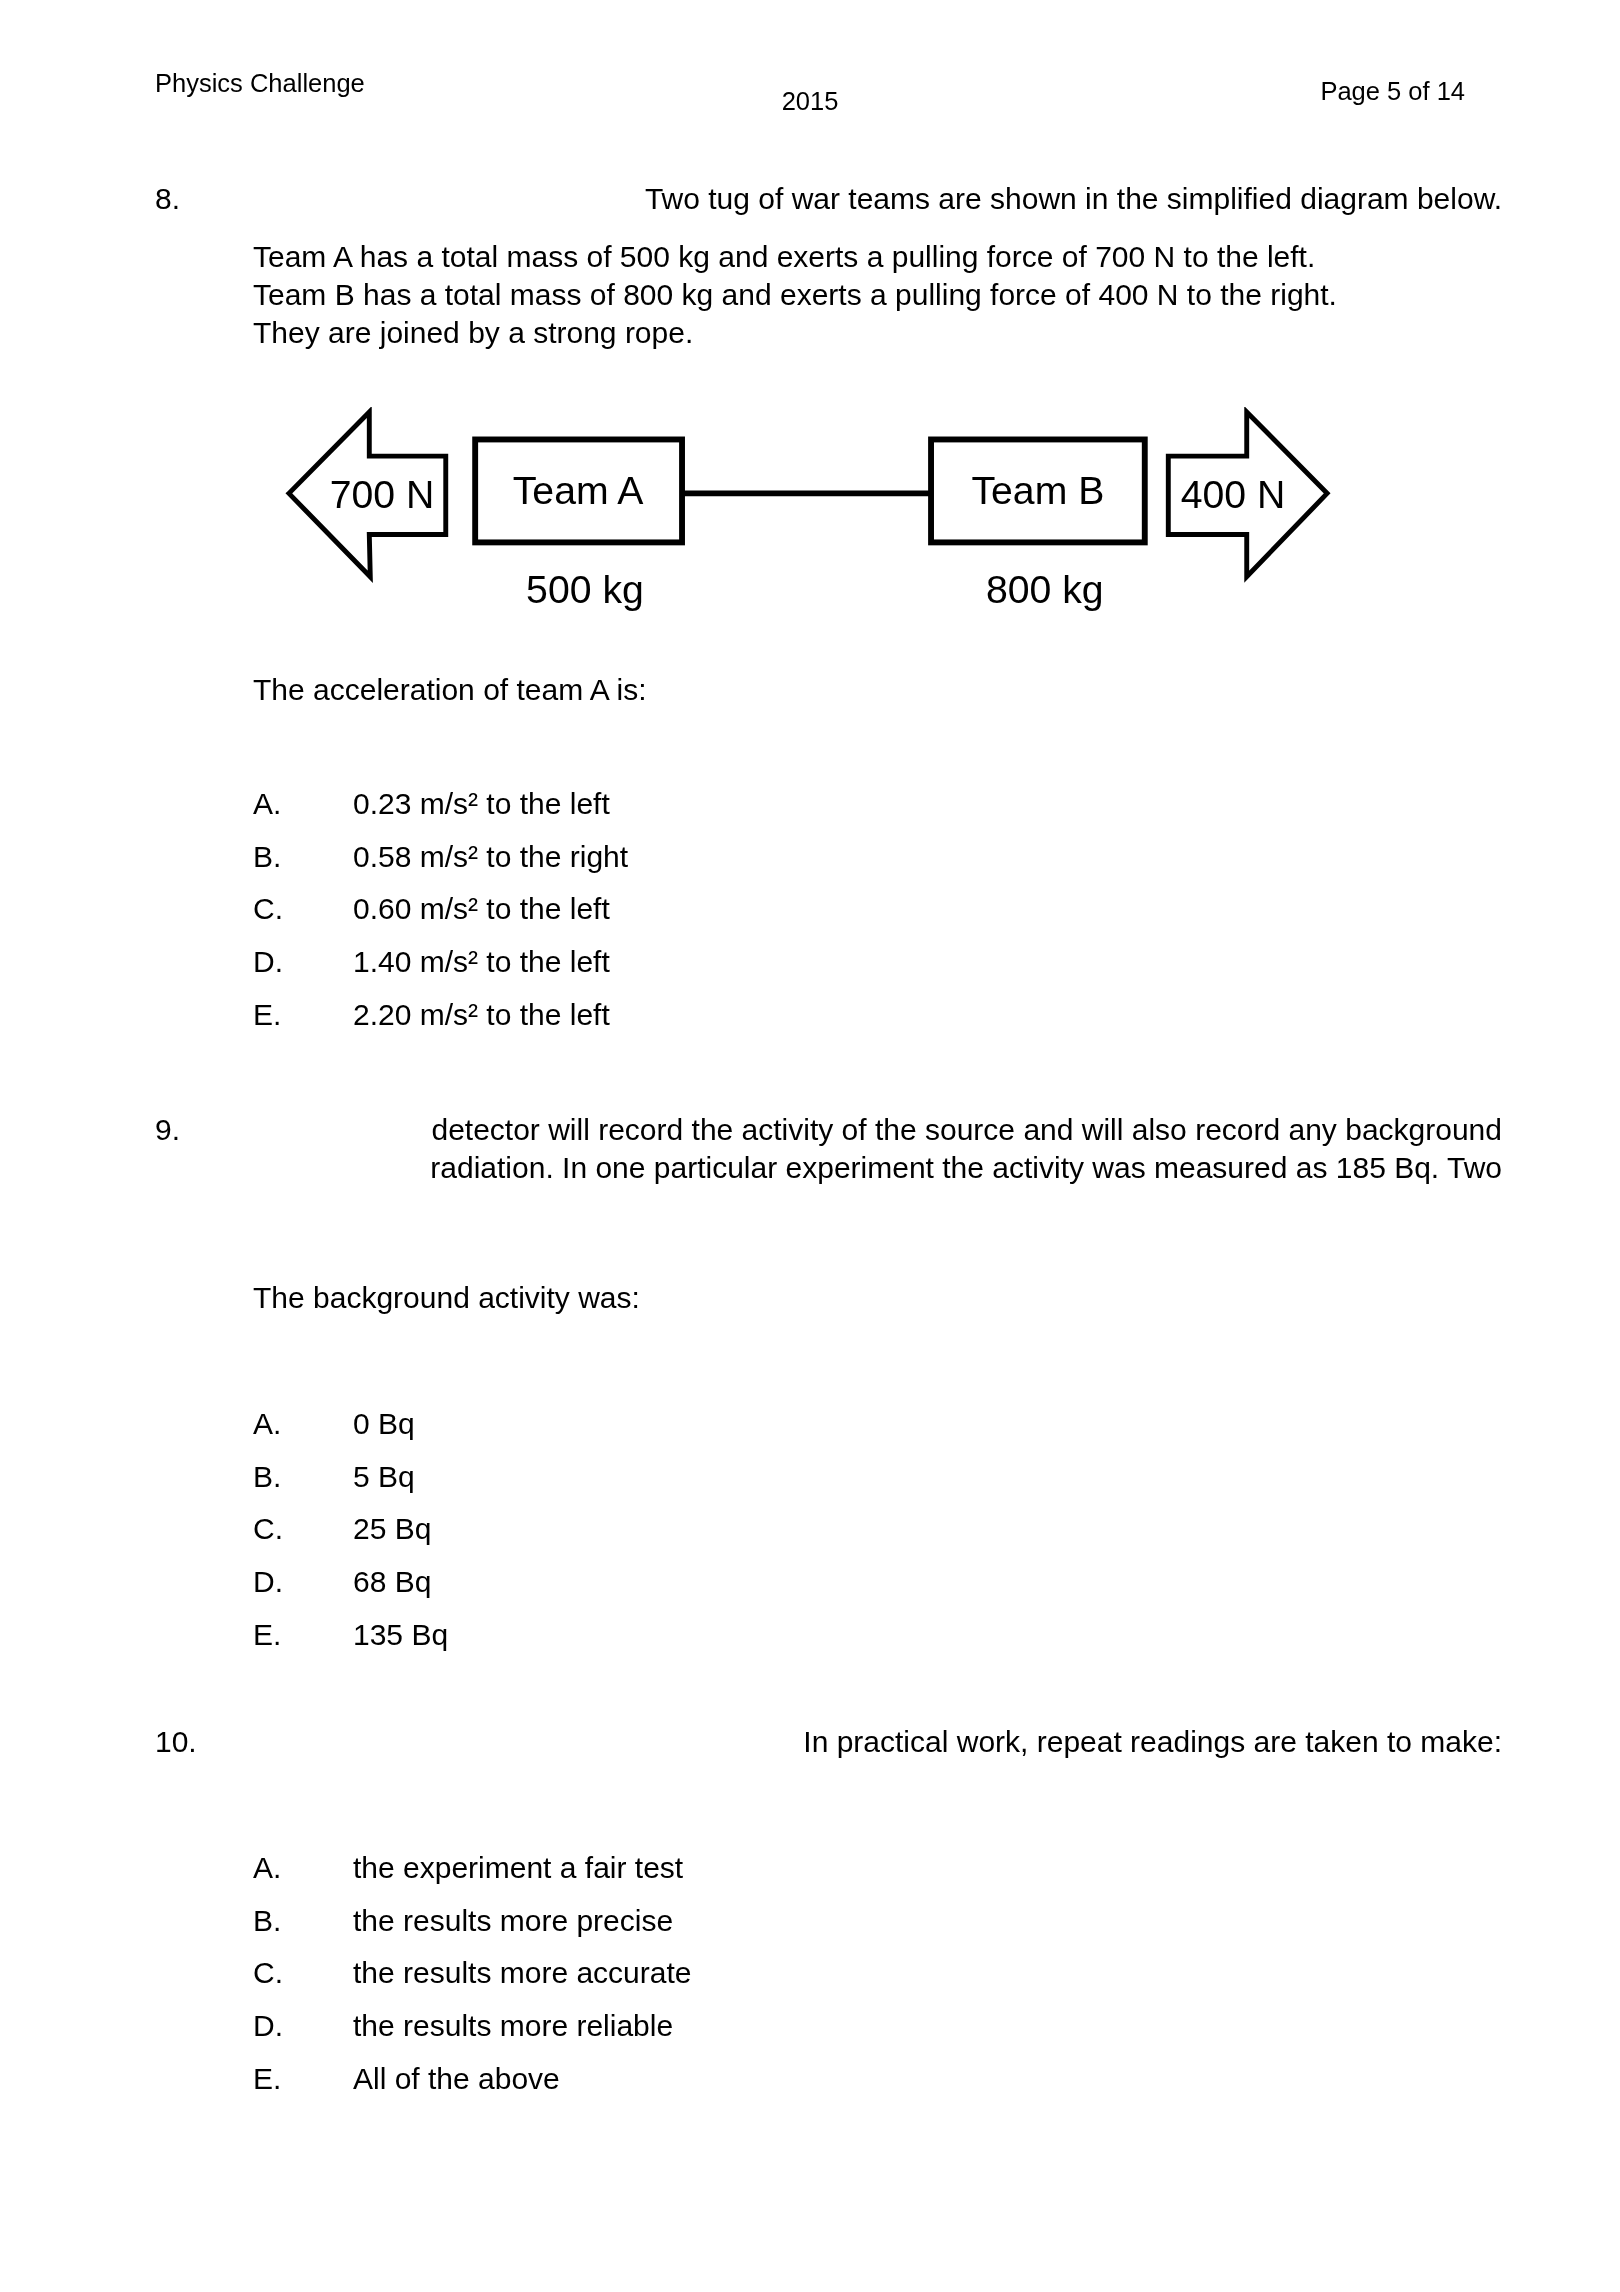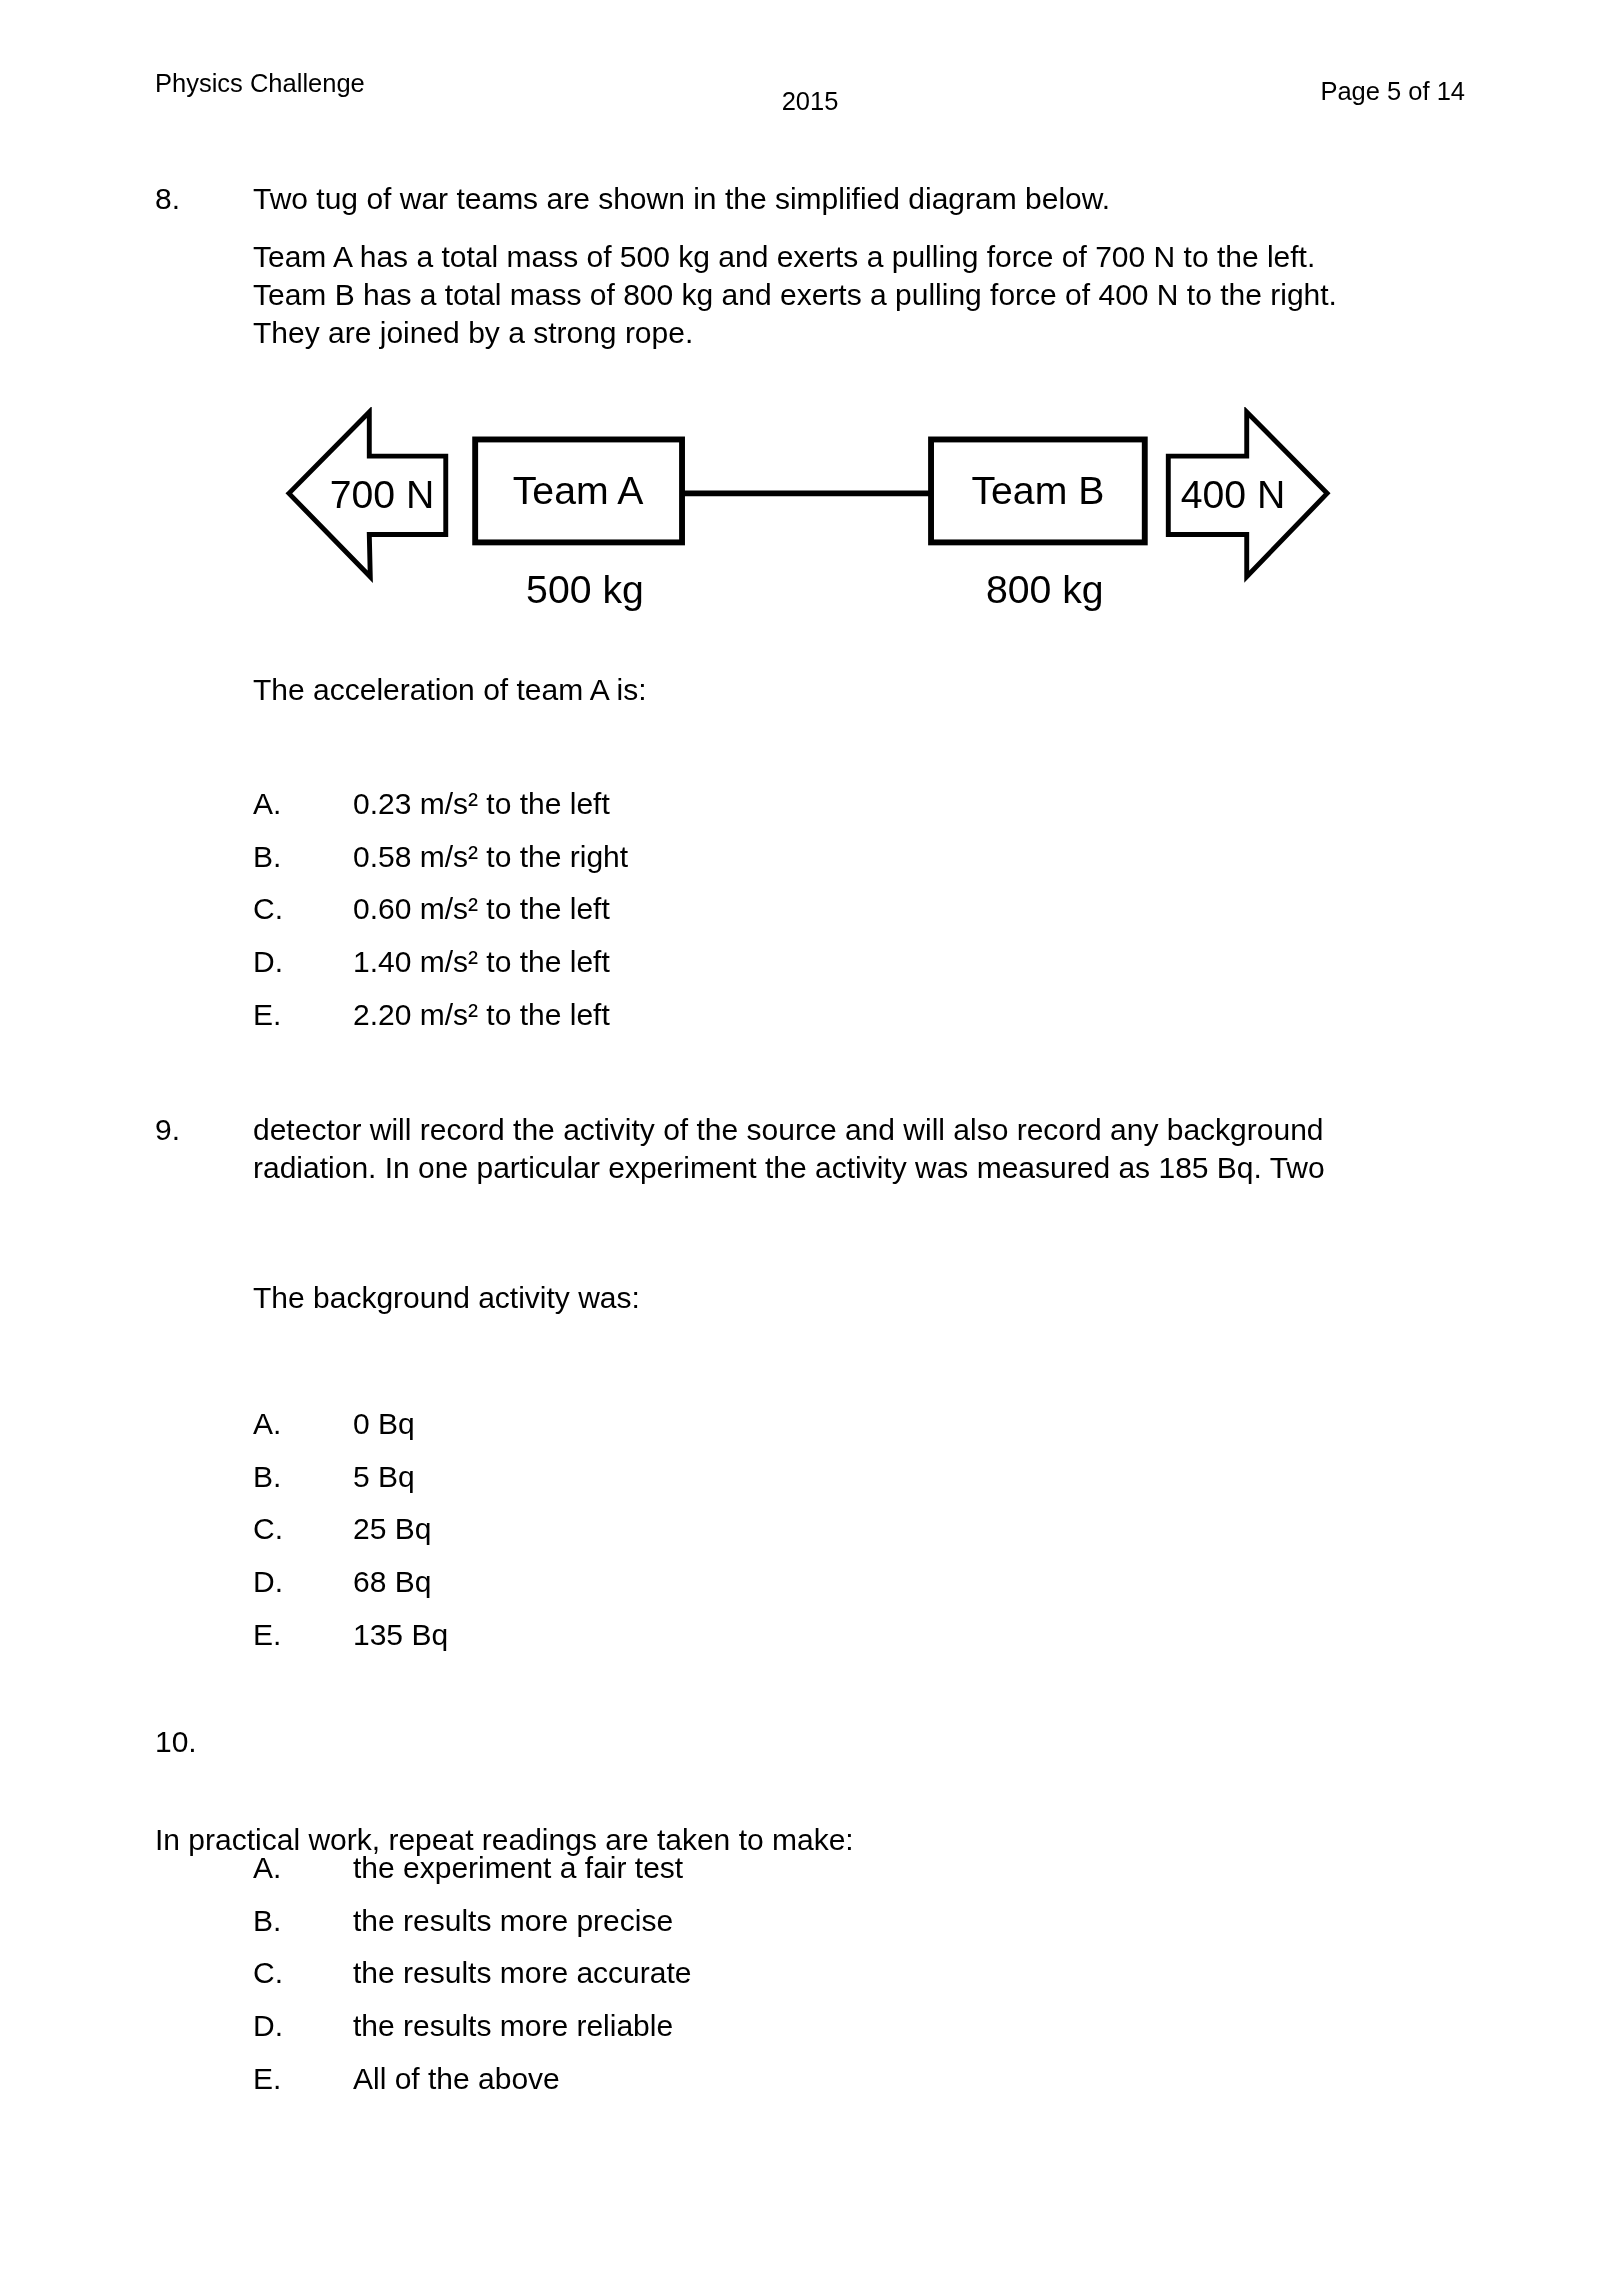--- a/index.html
+++ b/index.html
@@ -13,21 +13,21 @@
     overflow:hidden;
   }
   .abs{position:absolute;}
   .header{left:155px;right:155px;top:71px;height:29px;font-size:25.5px;line-height:25.5px;}
   .header .h-left{position:absolute;left:0;top:0;}
   .header .h-center{position:absolute;left:50%;top:18px;transform:translateX(-50%);}
   .header .h-right{position:absolute;right:0;top:8px;}
   .body-text{font-size:30px;line-height:38px;}
   .qrow{display:flex;align-items:flex-start;}
   .qnum{flex:0 0 98px;width:98px;}
-  .qtext{flex:1 1 auto;}
+  .qtext{flex:1 1 auto;text-align:right;}
   .stem{left:253px;}
   .options{left:253px;}
   .opt{display:flex;margin-bottom:14.7px;}
   .opt-letter{flex:0 0 100px;width:100px;}
   .diagram-svg text{
     font-family:"Liberation Sans", sans-serif;
     font-size:40px;
     fill:#000000;
   }
   .diagram-svg .shape{fill:#ffffff;stroke:#000000;}
@@ -125,21 +125,21 @@
     <div class="opt">
       <span class="opt-letter">D.</span>
       <span>68 Bq</span>
     </div>
     <div class="opt">
       <span class="opt-letter">E.</span>
       <span>135 Bq</span>
     </div>
   </div>
 
-  <div class="abs body-text qrow" style="left:155px;top:1723px;right:118px;flex-direction:column;">
+  <div class="abs body-text qrow" style="left:155px;top:1723px;right:118px;">
     <span class="qnum">10.</span>
     <span class="qtext">In practical work, repeat readings are taken to make:</span>
   </div>
 
   <div class="abs body-text options" style="top:1849px;">
     <div class="opt">
       <span class="opt-letter">A.</span>
       <span>the experiment a fair test</span>
     </div>
     <div class="opt">

